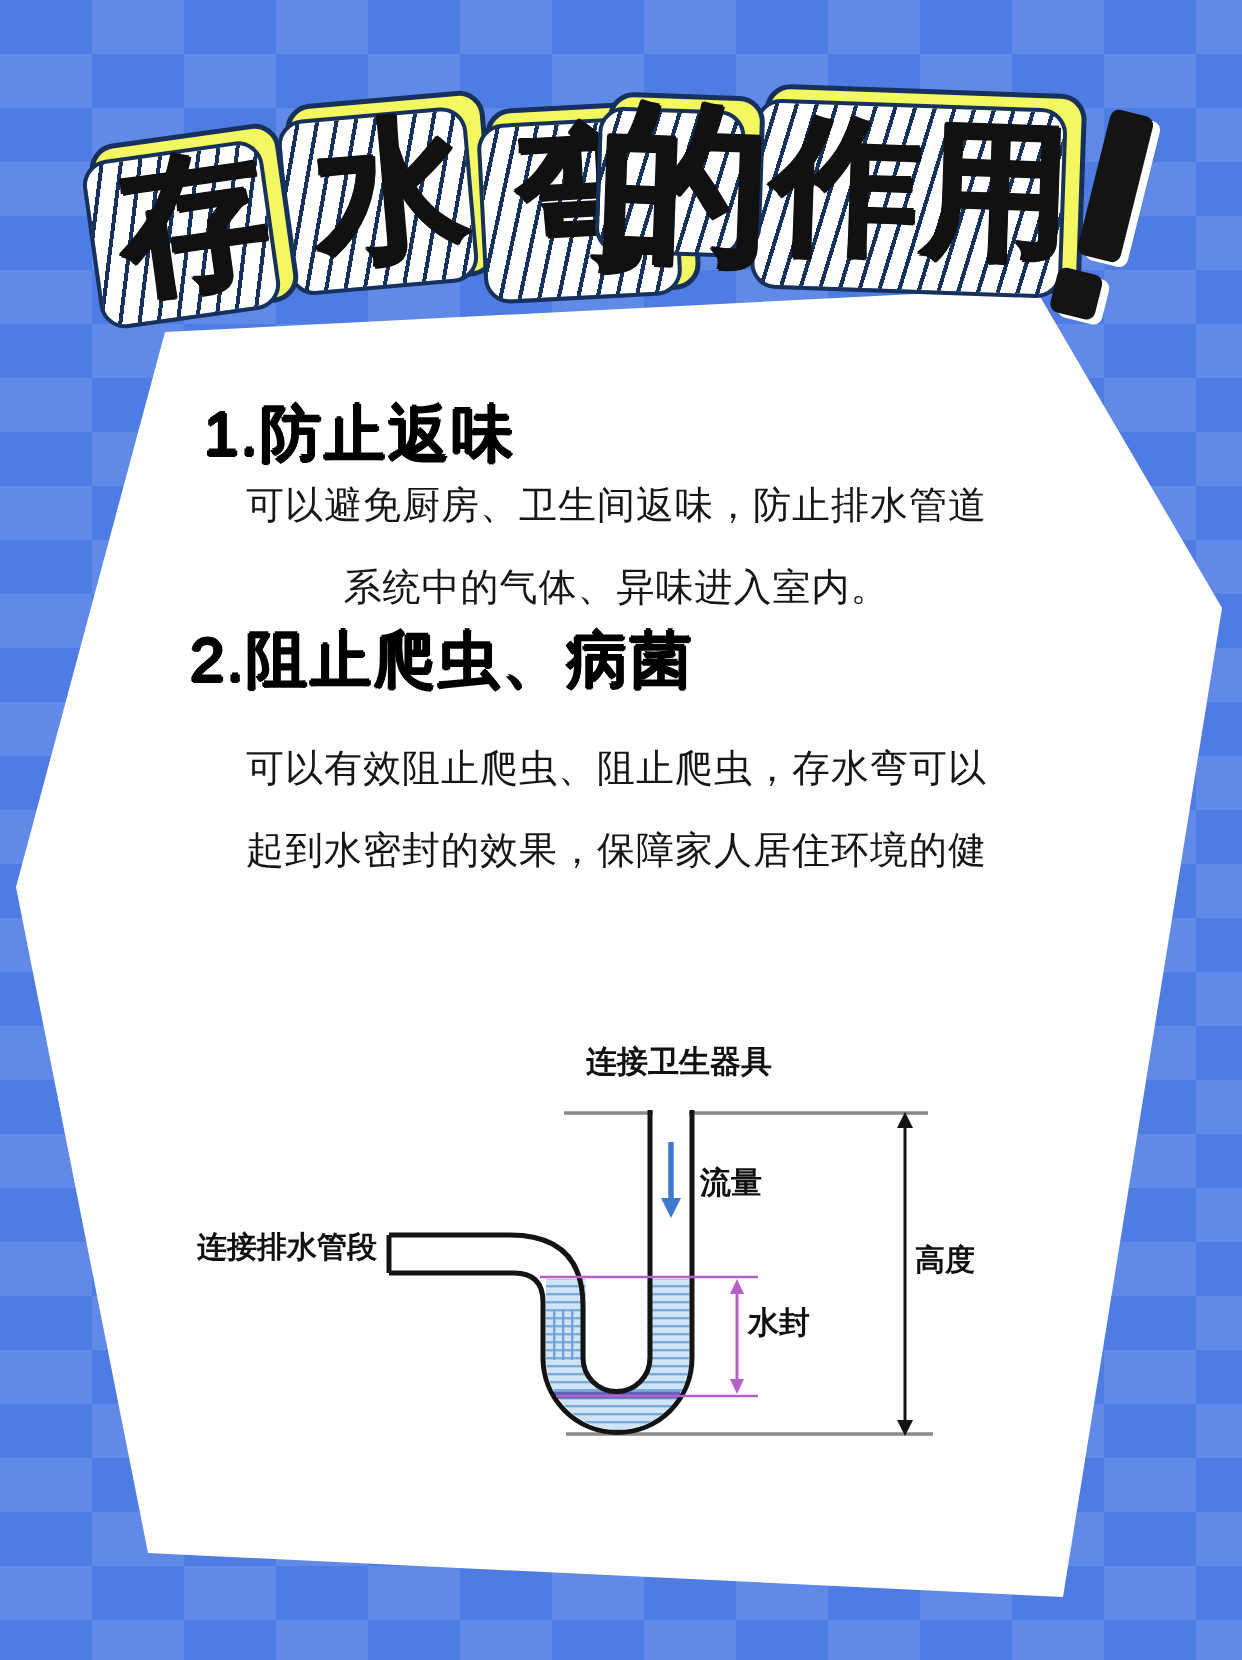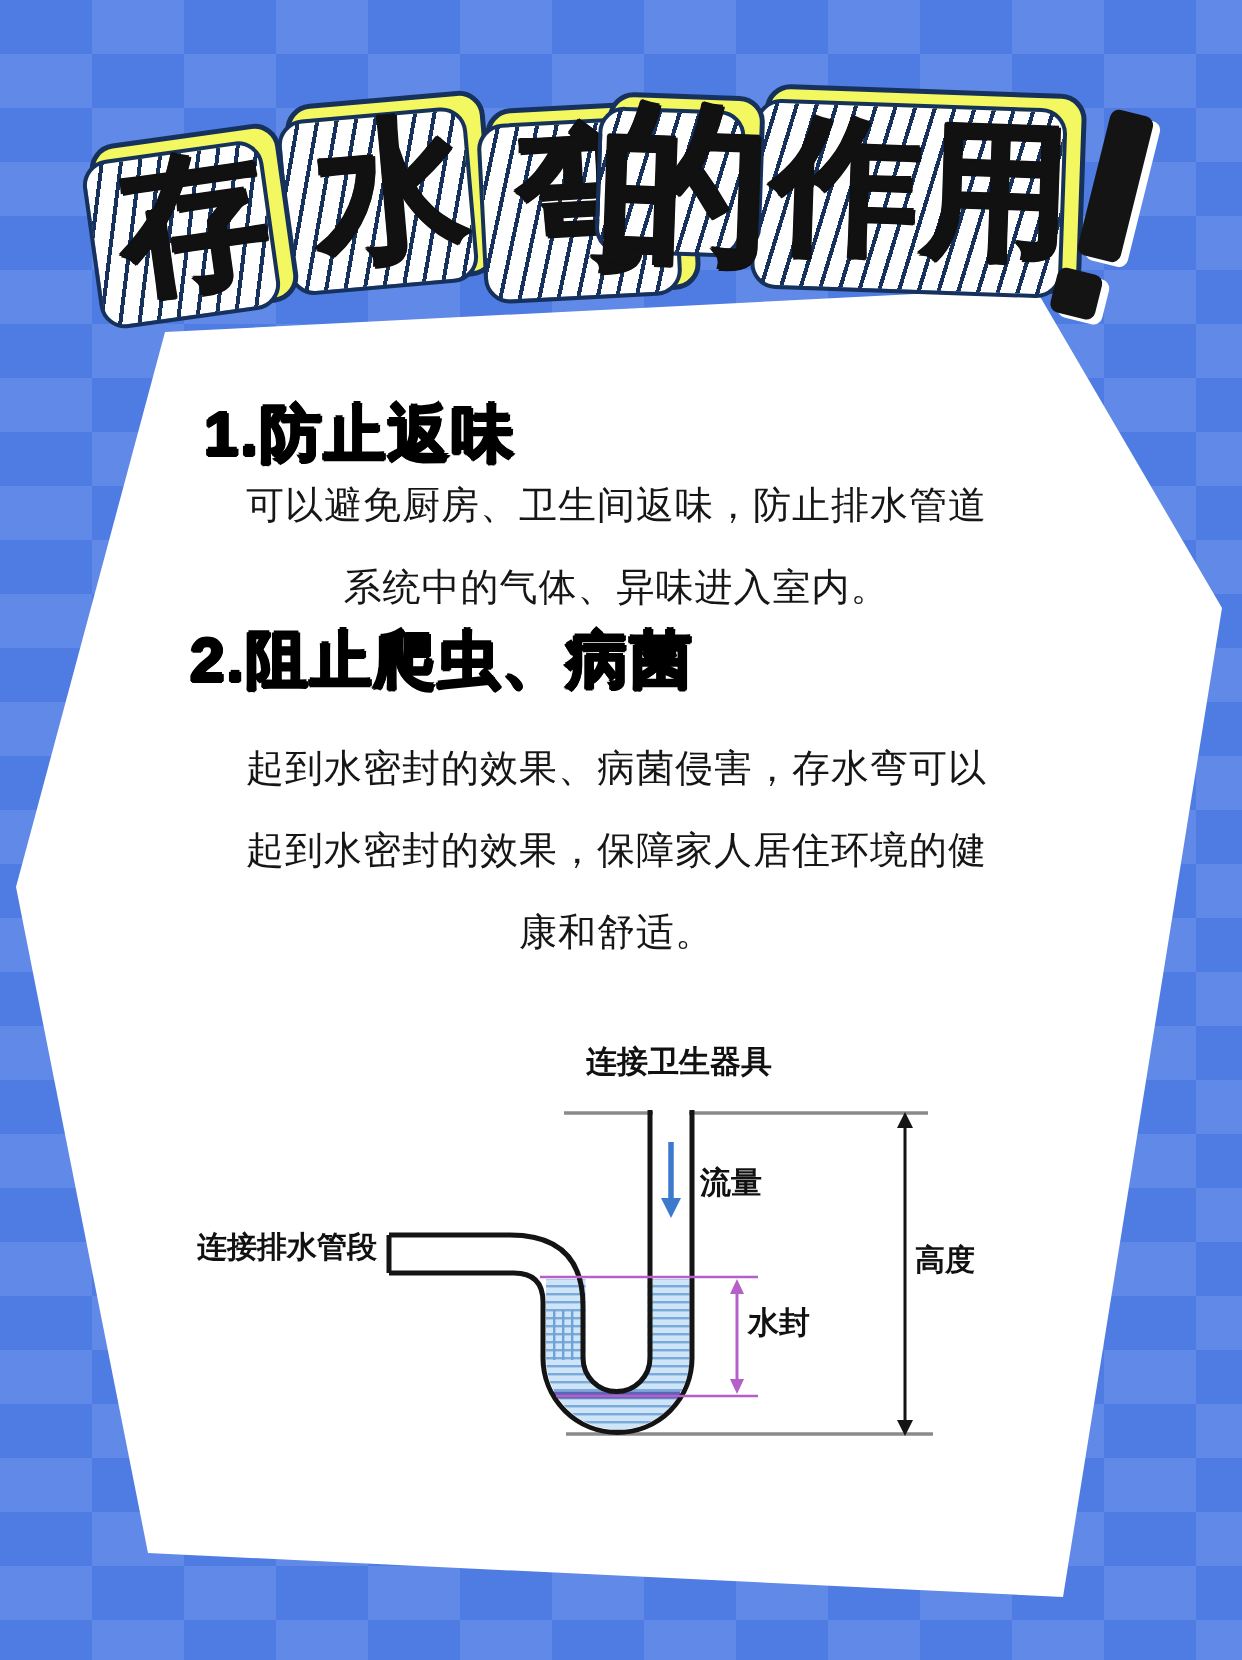--- a/index.html
+++ b/index.html
@@ -46,21 +46,21 @@
   .tile-wan .ch{font-size:152px;}
   .tile-de{left:606px;top:94px;width:157px;height:157px;transform:rotate(2deg);z-index:4;}
   .tile-de .ch{font-size:172px;transform:translateY(10px);}
   .tile-zuoyong{left:762px;top:89px;width:322px;height:200px;transform:rotate(2deg);z-index:3;}
   .tile-zuoyong .ch{font-size:148px;letter-spacing:2px;}
   .excl{position:absolute;left:1086px;top:110px;transform:rotate(14deg);z-index:4;}
   .excl .bar{width:44px;height:150px;background:#141414;border-radius:9px;box-shadow:8px 3px 0 #ffffff;}
   .excl .dot{width:46px;height:46px;background:#141414;border-radius:9px;margin:16px 0 0 -13px;box-shadow:8px 3px 0 #ffffff;}
   
   .sec-heading{
-    position:absolute;font-size:62px;font-weight:700;color:#000;letter-spacing:2px;white-space:nowrap;
+    position:absolute;font-size:62px;font-weight:400;color:#000;letter-spacing:2px;white-space:nowrap;
     text-shadow:1.8px 0 #000,-1.8px 0 #000,0 1.8px #000,0 -1.8px #000,1.3px 1.3px #000,-1.3px 1.3px #000;
   }
   .heading-1{left:204px;top:392px;}
   .heading-2{left:190px;top:618px;}
   .sec-body{position:absolute;font-size:38px;line-height:82px;color:#161616;white-space:nowrap;letter-spacing:1px;text-align:center;}
   .body-1{left:246px;top:464px;}
   .body-2{left:246px;top:727px;}
   
   .diagram{position:absolute;inset:0;pointer-events:none;}
   .diagram text{fill:#111;font-weight:bold;font-family:"Liberation Sans","DejaVu Sans",sans-serif;}
@@ -93,23 +93,22 @@
   </div>
 
   <div class="sec-heading heading-1">1.防止返味</div>
   <div class="sec-body body-1">
     <div>可以避免厨房、卫生间返味，防止排水管道</div>
     <div>系统中的气体、异味进入室内。</div>
   </div>
 
   <div class="sec-heading heading-2">2.阻止爬虫、病菌</div>
   <div class="sec-body body-2">
-    <div>起到水密封的效果、病菌侵害，存水弯可以</div>
+    <div>可以有效阻止爬虫、阻止爬虫，存水弯可以</div>
     <div>起到水密封的效果，保障家人居住环境的健</div>
-    <div>康和舒适。</div>
   </div>
 
   <svg class="diagram" width="1242" height="1660" viewBox="0 0 1242 1660" xmlns="http://www.w3.org/2000/svg">
     <defs>
       <pattern id="waterPat" width="8" height="8" patternUnits="userSpaceOnUse">
         <rect width="8" height="8" fill="#cfe4f7"></rect>
         <rect y="5" width="8" height="2.4" fill="#79aadc"></rect>
       </pattern>
       <pattern id="gridPat" width="9" height="9" patternUnits="userSpaceOnUse">
         <rect x="4" width="2.4" height="9" fill="#6fa3d8"></rect>

